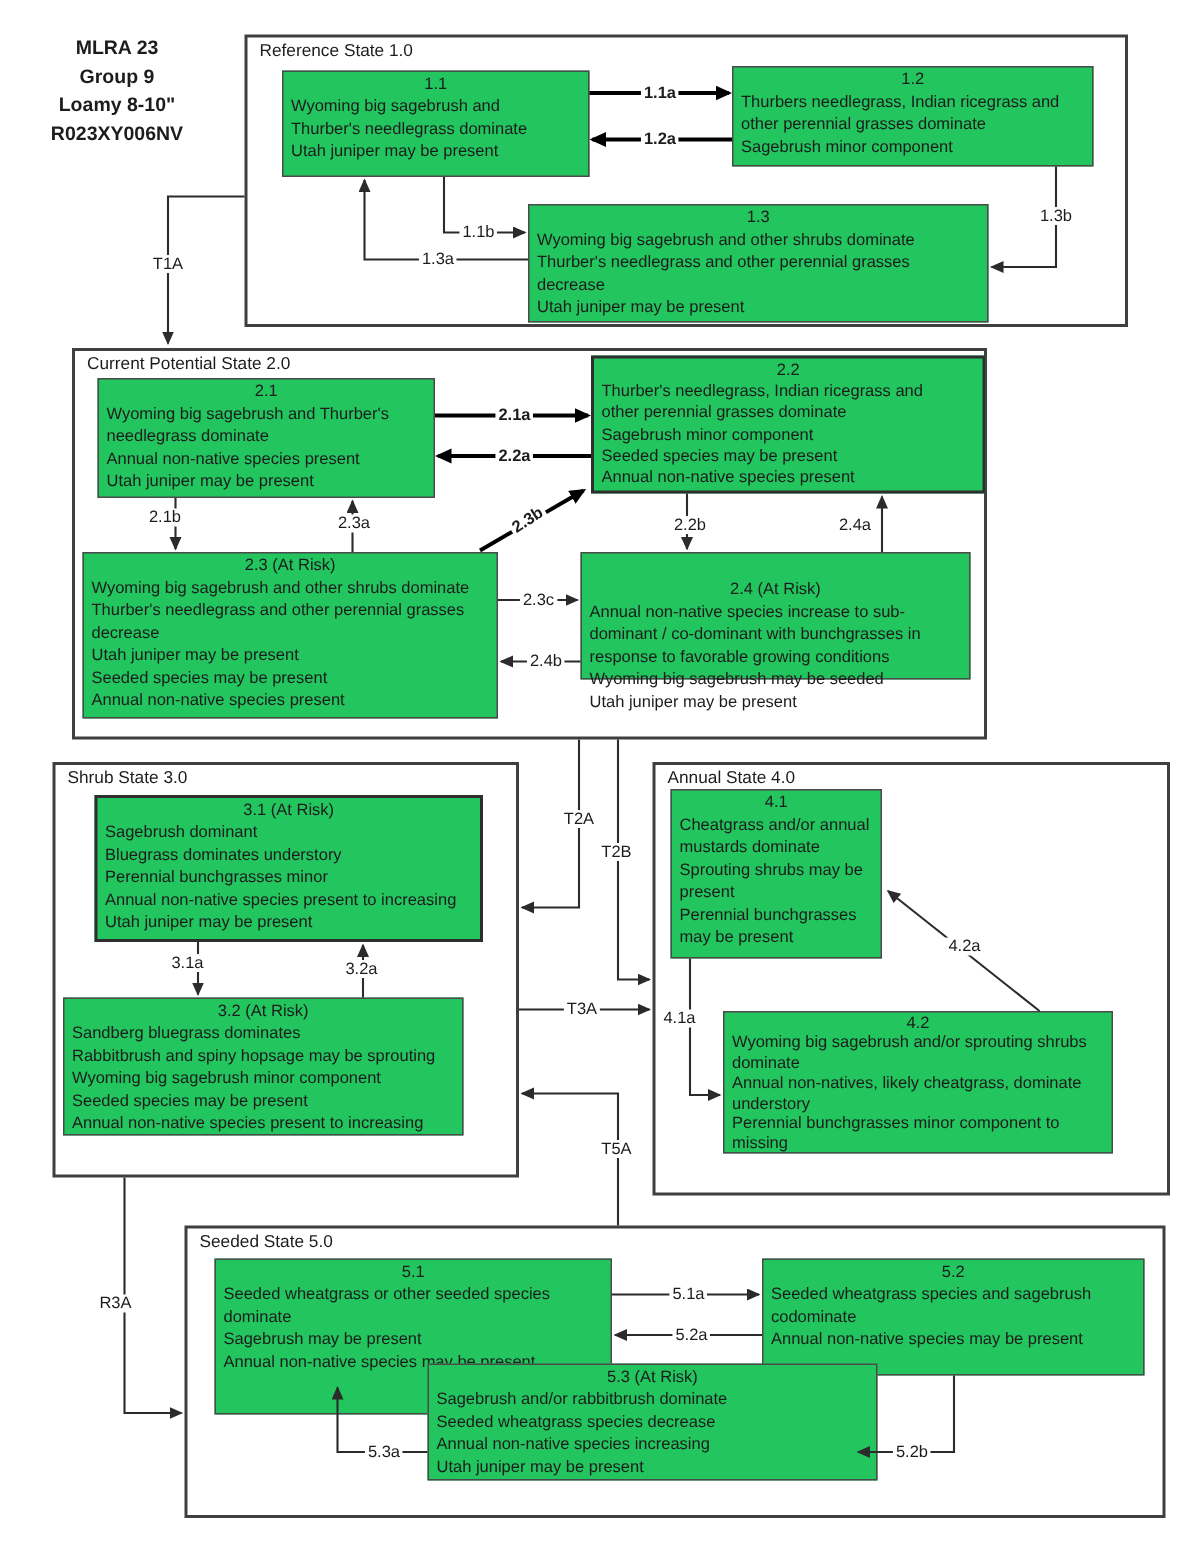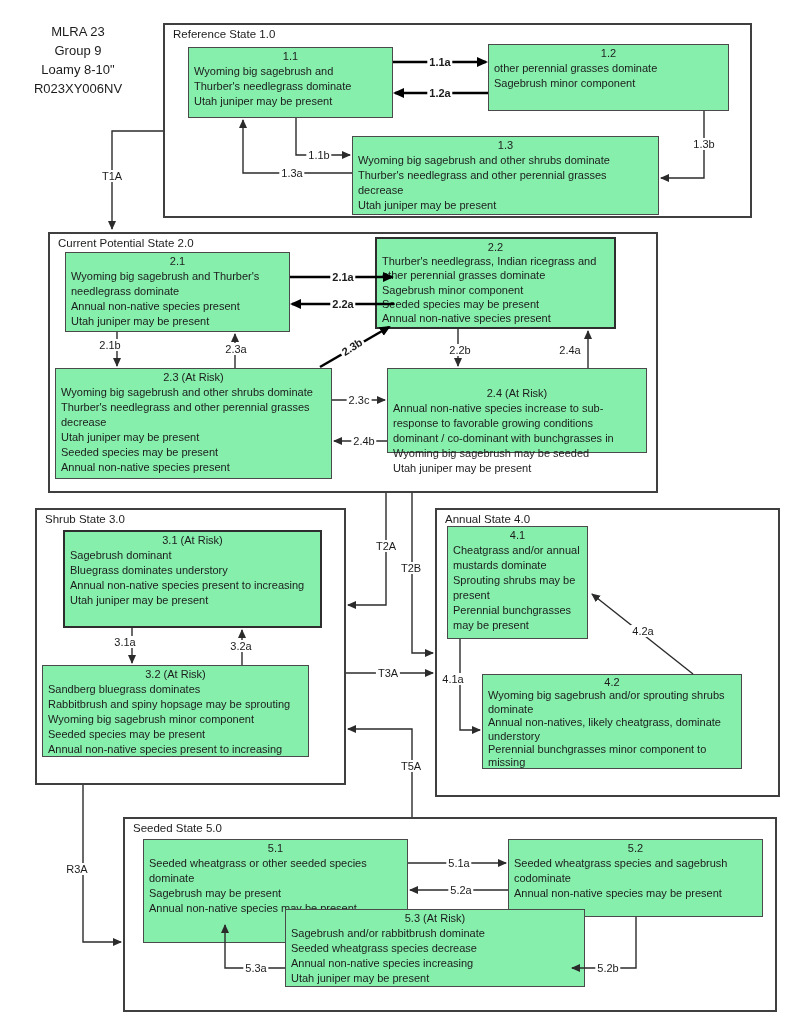--- a/index.html
+++ b/index.html
@@ -1,22 +1,22 @@
 <!DOCTYPE html>
 <html><head>
 <meta charset="utf-8">
 <style>
   html,body{margin:0;padding:0;background:#fff}
   .wrap{position:relative;width:800px;height:1036px;background:#fff;
         font-family:"Liberation Sans","DejaVu Sans",sans-serif;color:#1c1c1c;overflow:hidden}
   .hdr{position:absolute;left:8px;top:22px;width:140px;text-align:center;
-       font-weight:400;font-size:13px;line-height:19px;z-index:2}
+       font-weight:700;font-size:13px;line-height:19px;z-index:2}
   .state{position:absolute;border:2px solid #3f3f3f;box-sizing:border-box;z-index:1}
   .state-label{position:absolute;left:8px;top:3px;font-size:11.5px;white-space:nowrap}
-  .box{position:absolute;border:1px solid #4a4a4a;background:#86efac;font-size:11px;
+  .box{position:absolute;border:1px solid #4a4a4a;background:#22c55e;font-size:11px;
        padding:1px 5px 0 5px;box-sizing:border-box;z-index:2}
   .box .bt{text-align:center;line-height:15px}
   .box .ln{line-height:15px;white-space:nowrap}
   .bthick{border-width:2px;border-color:#2e2e2e}
   .lh135 .bt,.lh135 .ln{line-height:13.4px}
   .lh145 .bt,.lh145 .ln{line-height:14.2px}
   .padtop{padding-top:17px}
   svg.arrows{position:absolute;left:0;top:0;z-index:3;pointer-events:none}
   .p{fill:none;stroke:#2b2b2b;stroke-width:1.4;marker-end:url(#ah)}
   .pb{fill:none;stroke:#000;stroke-width:2.6;marker-end:url(#ahb)}
@@ -55,41 +55,42 @@
 
   <div class="box" style="left:188px;top:47px;width:205px;height:71px">
     <div class="bt">1.1</div>
     <div class="ln">Wyoming big sagebrush and</div>
     <div class="ln">Thurber's needlegrass dominate</div>
     <div class="ln">Utah juniper may be present</div>
   </div>
 
   <div class="box" style="left:488px;top:44px;width:241px;height:67px">
     <div class="bt">1.2</div>
+    <div class="ln">Thurbers needlegrass, Indian ricegrass and</div>
     <div class="ln">other perennial grasses dominate</div>
     <div class="ln">Sagebrush minor component</div>
   </div>
 
   <div class="box" style="left:352px;top:136px;width:307px;height:79px">
     <div class="bt">1.3</div>
     <div class="ln">Wyoming big sagebrush and other shrubs dominate</div>
     <div class="ln">Thurber's needlegrass and other perennial grasses</div>
     <div class="ln">decrease</div>
     <div class="ln">Utah juniper may be present</div>
   </div>
 
   <div class="box" style="left:65px;top:252px;width:225px;height:80px">
     <div class="bt">2.1</div>
     <div class="ln">Wyoming big sagebrush and Thurber's</div>
     <div class="ln">needlegrass dominate</div>
     <div class="ln">Annual non-native species present</div>
     <div class="ln">Utah juniper may be present</div>
   </div>
 
-  <div class="box bthick lh145" style="left:375px;top:237px;width:241px;height:92px">
+  <div class="box bthick lh145" style="left:394px;top:237px;width:263px;height:92px">
     <div class="bt">2.2</div>
     <div class="ln">Thurber's needlegrass, Indian ricegrass and</div>
     <div class="ln">other perennial grasses dominate</div>
     <div class="ln">Sagebrush minor component</div>
     <div class="ln">Seeded species may be present</div>
     <div class="ln">Annual non-native species present</div>
   </div>
 
   <div class="box" style="left:55px;top:368px;width:277px;height:111px">
     <div class="bt">2.3 (At Risk)</div>
@@ -97,30 +98,31 @@
     <div class="ln">Thurber's needlegrass and other perennial grasses</div>
     <div class="ln">decrease</div>
     <div class="ln">Utah juniper may be present</div>
     <div class="ln">Seeded species may be present</div>
     <div class="ln">Annual non-native species present</div>
   </div>
 
   <div class="box padtop" style="left:387px;top:368px;width:260px;height:85px">
     <div class="bt">2.4 (At Risk)</div>
     <div class="ln">Annual non-native species increase to sub-</div>
+    <div class="ln">dominant / co-dominant with bunchgrasses in</div>
     <div class="ln">response to favorable growing conditions</div>
-    <div class="ln">dominant / co-dominant with bunchgrasses in</div>
     <div class="ln">Wyoming big sagebrush may be seeded</div>
     <div class="ln">Utah juniper may be present</div>
   </div>
 
   <div class="box bthick" style="left:63px;top:530px;width:259px;height:98px">
     <div class="bt">3.1 (At Risk)</div>
     <div class="ln">Sagebrush dominant</div>
     <div class="ln">Bluegrass dominates understory</div>
+    <div class="ln">Perennial bunchgrasses minor</div>
     <div class="ln">Annual non-native species present to increasing</div>
     <div class="ln">Utah juniper may be present</div>
   </div>
 
   <div class="box" style="left:42px;top:665px;width:267px;height:92px">
     <div class="bt">3.2 (At Risk)</div>
     <div class="ln">Sandberg bluegrass dominates</div>
     <div class="ln">Rabbitbrush and spiny hopsage may be sprouting</div>
     <div class="ln">Wyoming big sagebrush minor component</div>
     <div class="ln">Seeded species may be present</div>

